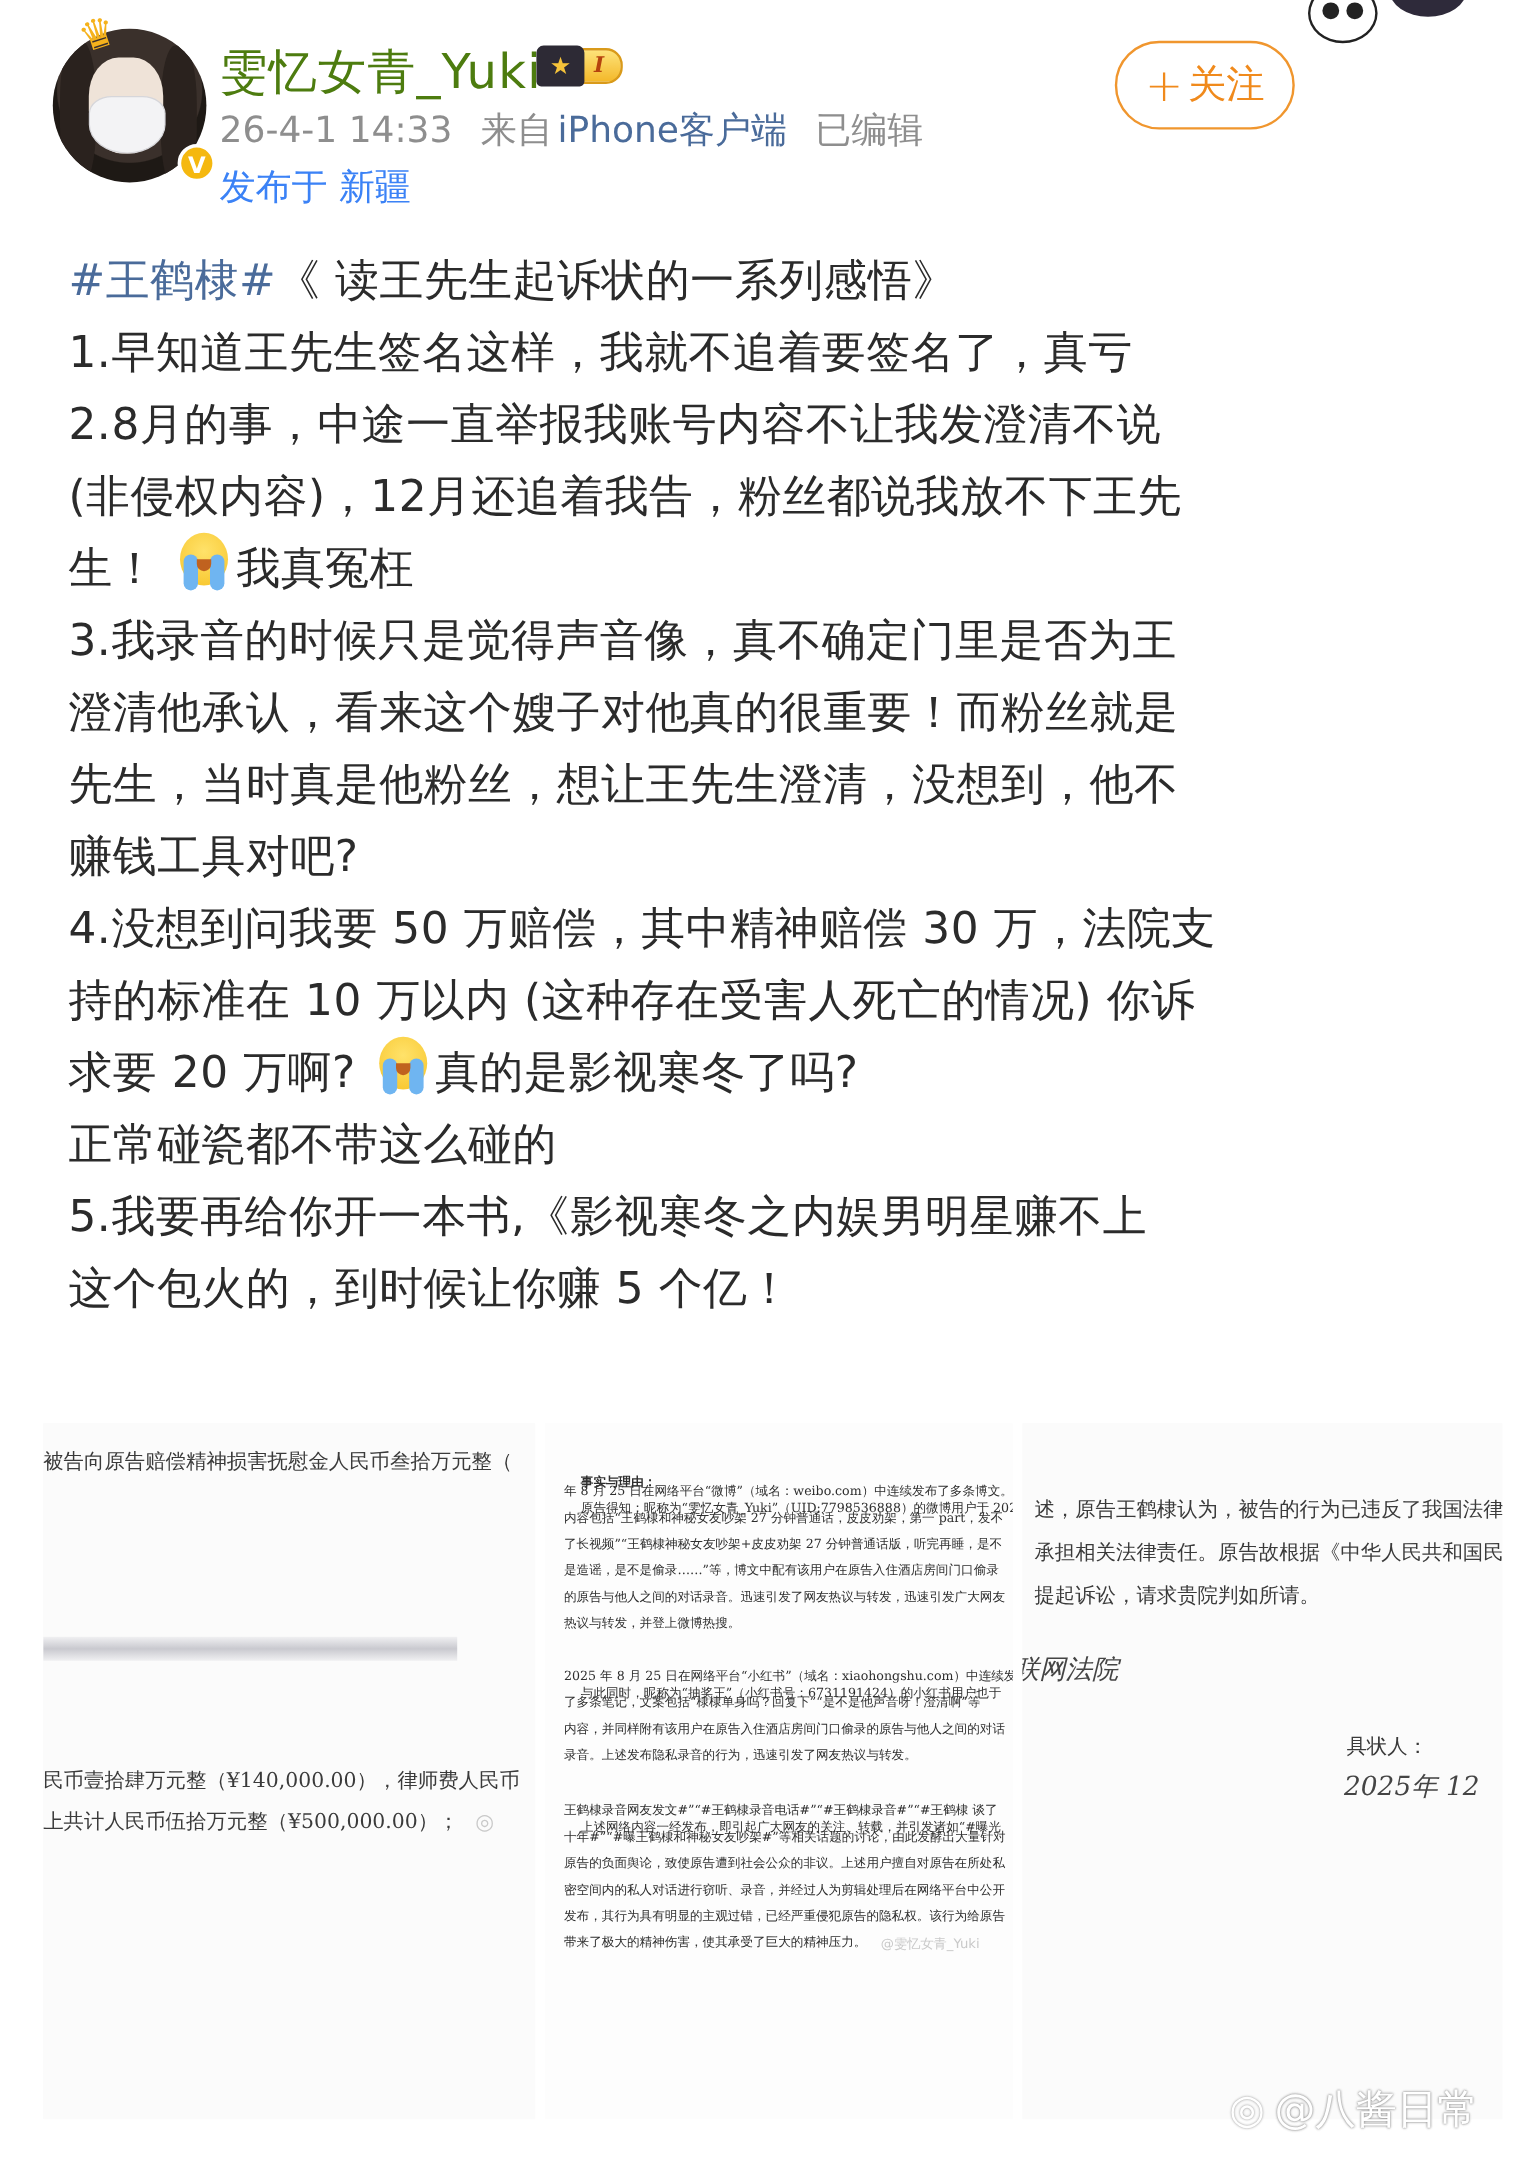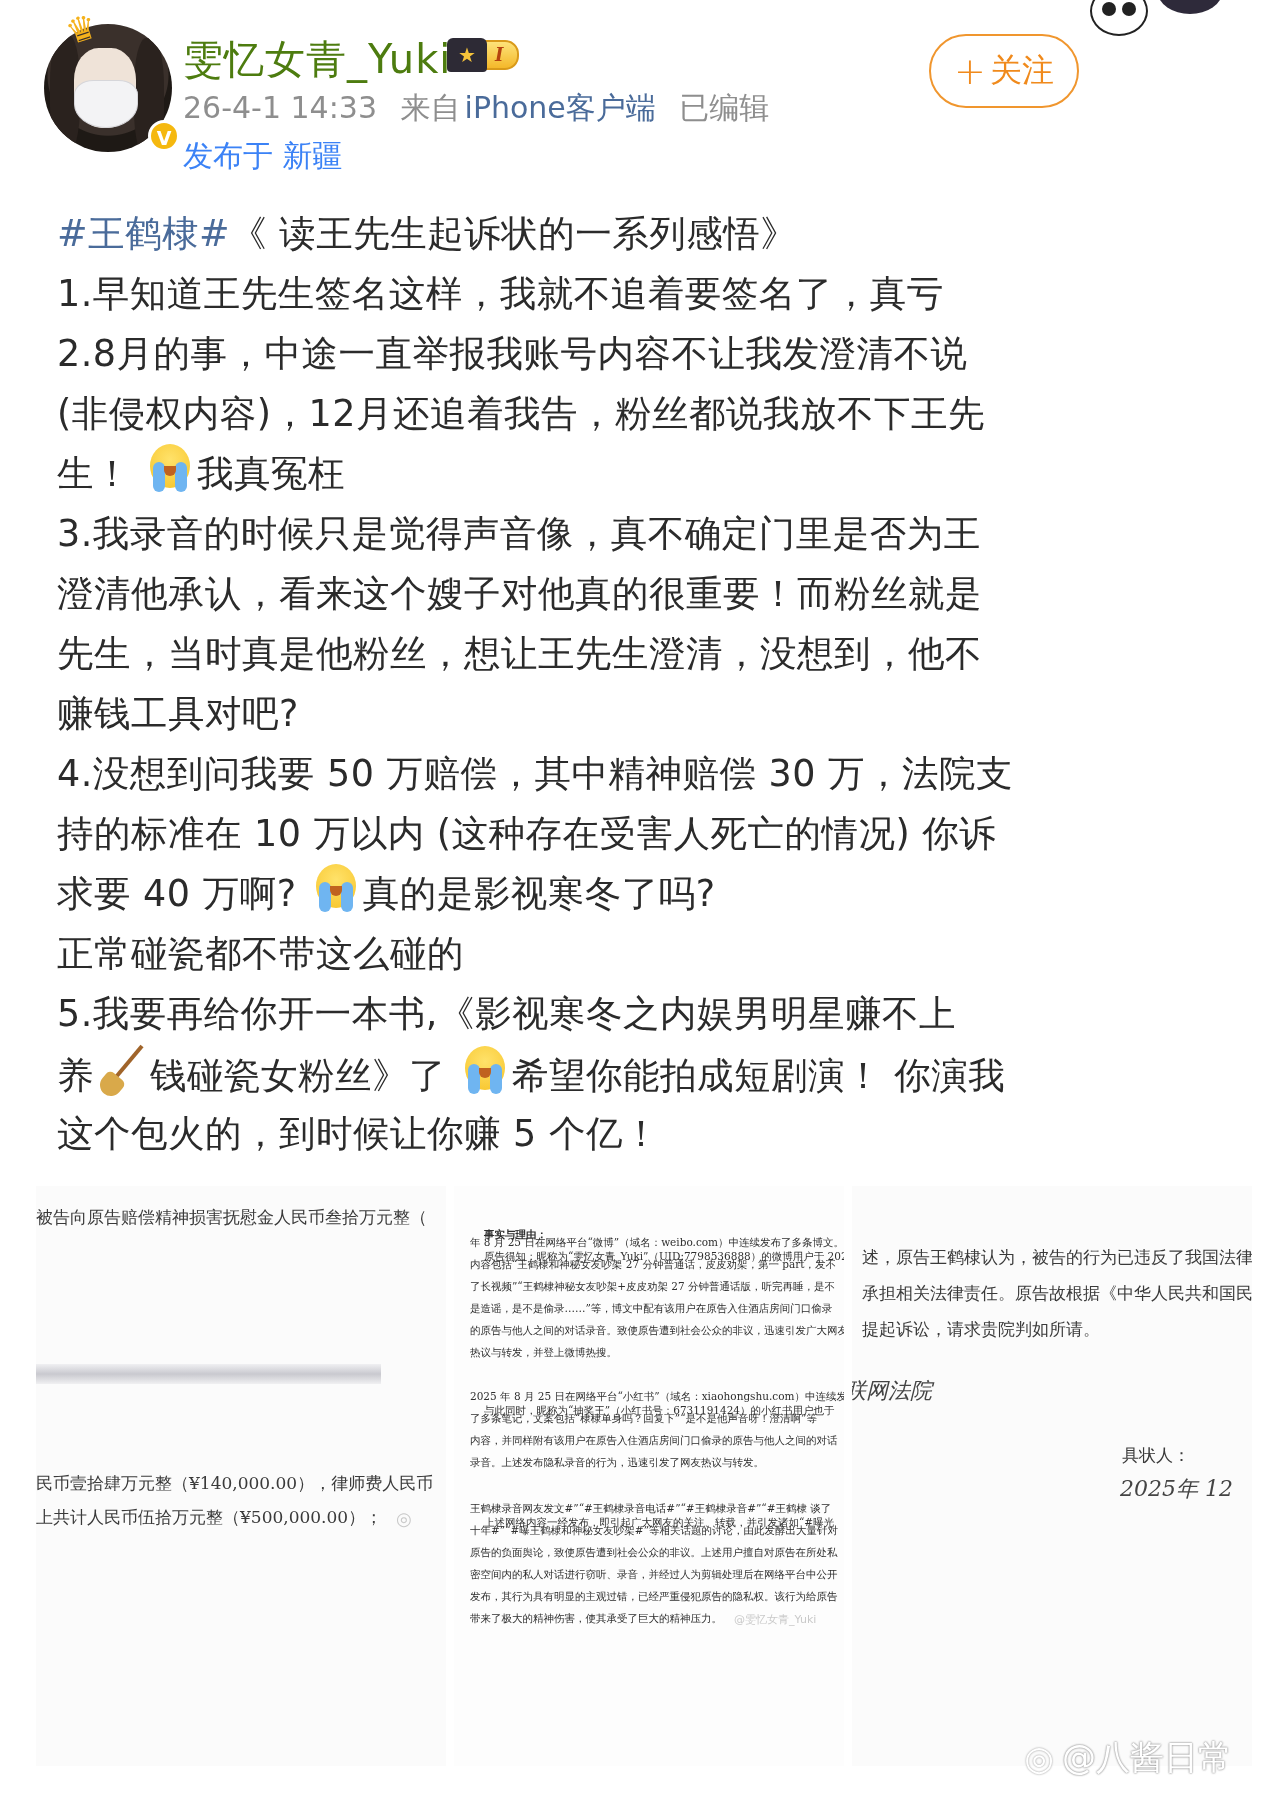--- a/index.html
+++ b/index.html
@@ -133,49 +133,45 @@
     <span>生！</span>
     <span class="emoji-cry"><span class="head"></span><span class="tear-l"></span><span class="tear-r"></span><span class="mouth"></span></span><span>我真冤枉</span>
   </div>
   <div class="post-line">3.我录音的时候只是觉得声音像，真不确定门里是否为王</div>
   <div class="post-line">澄清他承认，看来这个嫂子对他真的很重要！而粉丝就是</div>
   <div class="post-line">先生，当时真是他粉丝，想让王先生澄清，没想到，他不</div>
   <div class="post-line">赚钱工具对吧?</div>
   <div class="post-line">4.没想到问我要 50 万赔偿，其中精神赔偿 30 万，法院支</div>
   <div class="post-line">持的标准在 10 万以内 (这种存在受害人死亡的情况) 你诉</div>
   <div class="post-line">
-    <span>求要 40 万啊?</span>
+    <span>求要 20 万啊?</span>
     <span class="emoji-cry"><span class="head"></span><span class="tear-l"></span><span class="tear-r"></span><span class="mouth"></span></span><span>真的是影视寒冬了吗?</span>
   </div>
   <div class="post-line">正常碰瓷都不带这么碰的</div>
   <div class="post-line">5.我要再给你开一本书,《影视寒冬之内娱男明星赚不上</div>
-  <div class="post-line">
-    <span>养</span><span class="emoji-broom"><span class="stick"></span><span class="brush"></span></span><span>钱碰瓷女粉丝》了</span>
-    <span class="emoji-cry"><span class="head"></span><span class="tear-l"></span><span class="tear-r"></span><span class="mouth"></span></span><span>希望你能拍成短剧演！ 你演我</span>
-  </div>
   <div class="post-line">这个包火的，到时候让你赚 5 个亿！</div>
 </div>
 
 <div class="image-grid">
   <div class="doc-image left">
     <div class="doc-text" style="top:20px">被告向原告赔偿精神损害抚慰金人民币叁拾万元整（</div>
     <div class="gray-bar"></div>
     <div class="doc-text" style="top:286px">民币壹拾肆万元整（¥140,000.00），律师费人民币</div>
     <div class="doc-text" style="top:320px">上共计人民币伍拾万元整（¥500,000.00）；</div>
     <div class="watermark-small" style="left:360px; top:322px; font-size:18px">◎</div>
   </div>
 
   <div class="doc-image mid">
     <div class="doc-text indent" style="top:6px; font-weight:bold">事实与理由：</div>
     <div class="doc-text indent" style="top:28px">原告得知：昵称为“雯忆女青_Yuki”（UID:7798536888）的微博用户于 2025</div>
     <div class="doc-text" style="top:50px">年 8 月 25 日在网络平台“微博”（域名：weibo.com）中连续发布了多条博文。</div>
     <div class="doc-text" style="top:72px">内容包括“王鹤棣和神秘女友吵架 27 分钟普通话，皮皮劝架，第一 part，发不</div>
     <div class="doc-text" style="top:94px">了长视频”“王鹤棣神秘女友吵架+皮皮劝架 27 分钟普通话版，听完再睡，是不</div>
     <div class="doc-text" style="top:116px">是造谣，是不是偷录……”等，博文中配有该用户在原告入住酒店房间门口偷录</div>
-    <div class="doc-text" style="top:138px">的原告与他人之间的对话录音。致使原告遭到社会公众的非议，迅速引发广大网友</div>
+    <div class="doc-text" style="top:138px">的原告与他人之间的对话录音。迅速引发了网友热议与转发，迅速引发广大网友</div>
     <div class="doc-text" style="top:160px">热议与转发，并登上微博热搜。</div>
     <div class="doc-text indent" style="top:182px">与此同时，昵称为“抽奖王”（小红书号：6731191424）的小红书用户也于</div>
     <div class="doc-text" style="top:204px">2025 年 8 月 25 日在网络平台“小红书”（域名：xiaohongshu.com）中连续发布</div>
     <div class="doc-text" style="top:226px">了多条笔记，文案包括“棣棣单身吗？回复下”“是不是他声音呀！澄清啊”等</div>
     <div class="doc-text" style="top:248px">内容，并同样附有该用户在原告入住酒店房间门口偷录的原告与他人之间的对话</div>
     <div class="doc-text" style="top:270px">录音。上述发布隐私录音的行为，迅速引发了网友热议与转发。</div>
     <div class="doc-text indent" style="top:294px">上述网络内容一经发布，即引起广大网友的关注、转载，并引发诸如“#曝光</div>
     <div class="doc-text" style="top:316px">王鹤棣录音网友发文#”“#王鹤棣录音电话#”“#王鹤棣录音#”“#王鹤棣 谈了</div>
     <div class="doc-text" style="top:338px">十年#”“#曝王鹤棣和神秘女友吵架#”等相关话题的讨论，由此发酵出大量针对</div>
     <div class="doc-text" style="top:360px">原告的负面舆论，致使原告遭到社会公众的非议。上述用户擅自对原告在所处私</div>

